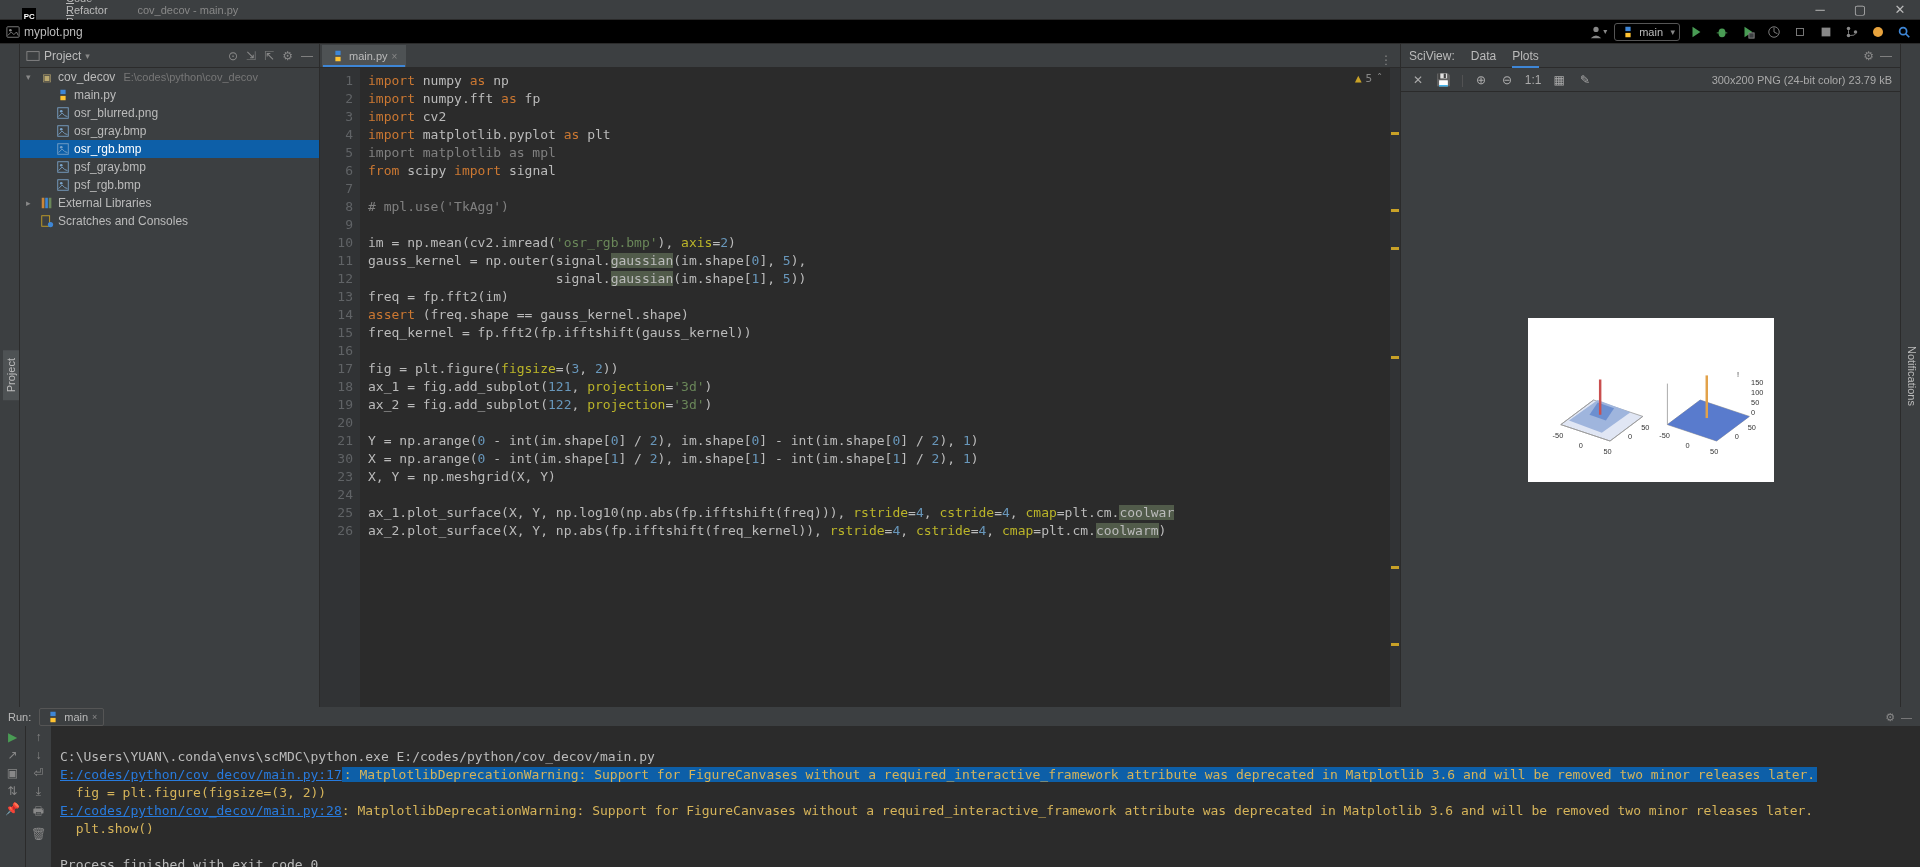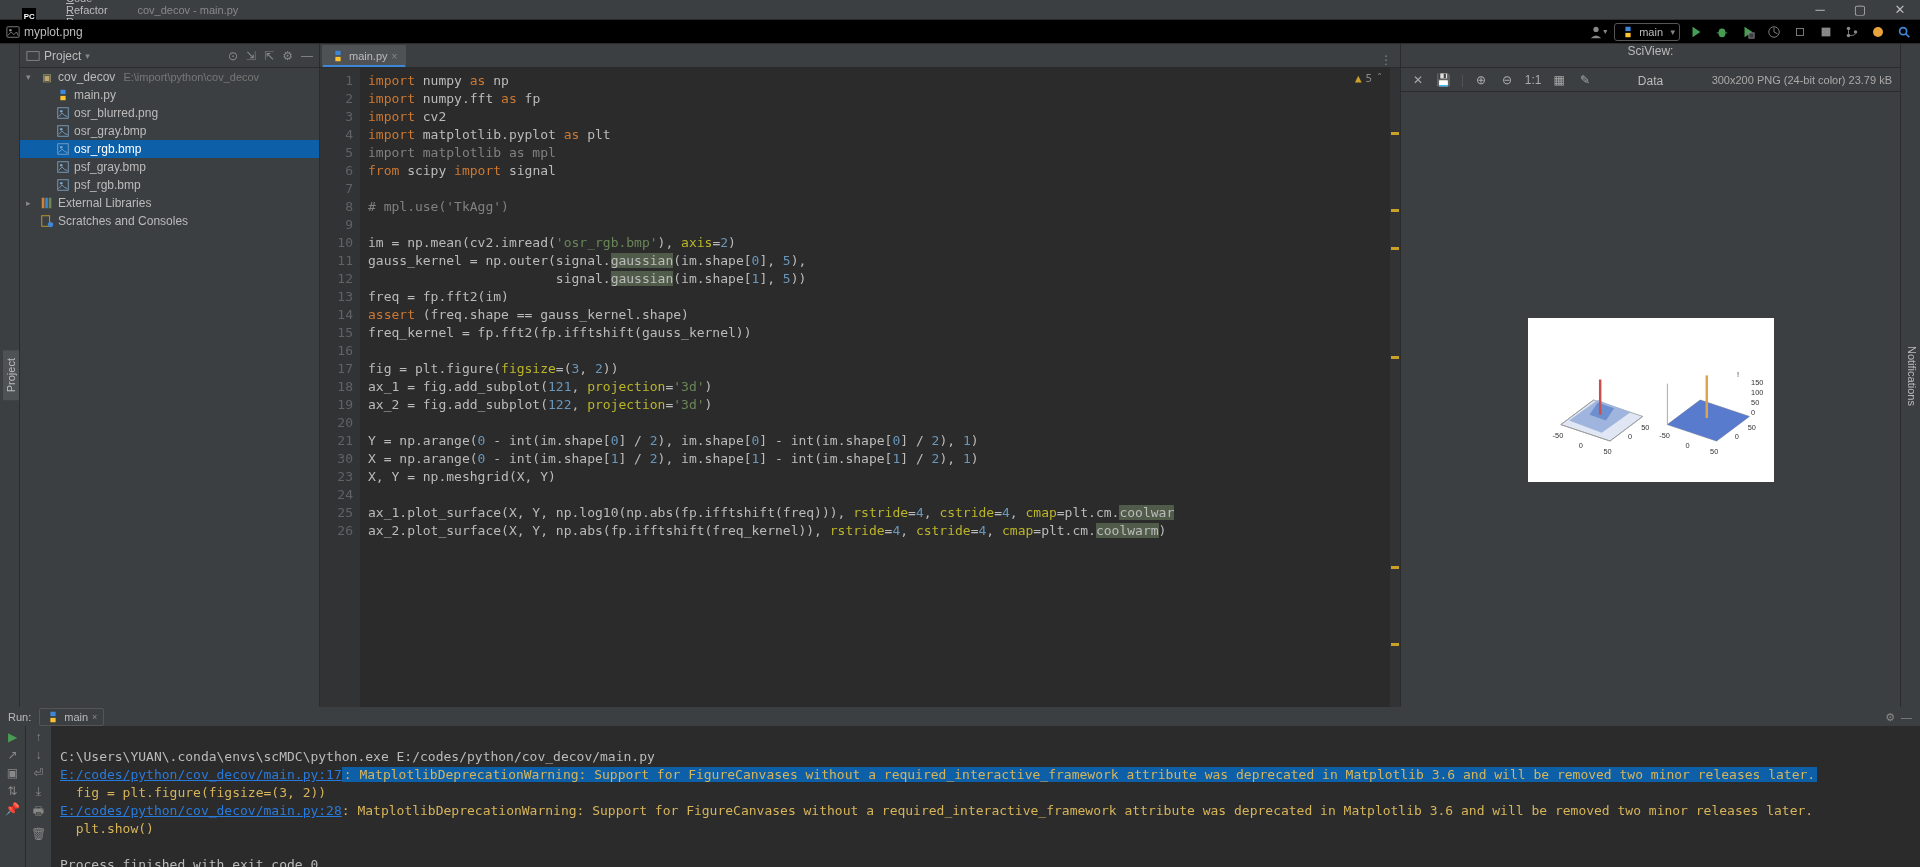--- a/index.html
+++ b/index.html
@@ -132,21 +132,21 @@
     .editor-marks { width: 10px; background: #313335; position:relative;}
     .editor-marks .mark { position: absolute; left:1px; width:8px; height:3px; }
     .mark.y { background:#c9a227; }
     
     .sciview-panel {
       width: 500px; background: #3c3f41; border-left: 1px solid #2b2b2b;
       display: flex; flex-direction: column;
     }
     .sciview-header {
       height: 24px; display: flex; align-items: center; padding: 0 8px;
-      gap: 16px; border-bottom: 1px solid #2b2b2b; font-size: 12px; flex-direction: column;
+      gap: 16px; border-bottom: 1px solid #2b2b2b; font-size: 12px;
     }
     .sciview-header .tab { cursor: pointer; position: relative; height: 24px; display: flex; align-items: center;}
     .sciview-header .tab.active::after { content:""; position:absolute; left:0; right:0; bottom:0; height:2px; background:#3e86d6;}
     .sciview-header .icons { margin-left: auto; display: flex; gap: 6px; color: #888;}
     .sciview-toolbar { height: 24px; display: flex; align-items: center; padding: 0 8px; gap: 8px; border-bottom: 1px solid #2b2b2b;}
     .sciview-toolbar .info { margin-left: auto; font-size: 11px; color: #aaa;}
     .sciview-toolbar .btn { width:18px; text-align:center; color:#aaa; cursor:pointer; font-size:12px;}
     .sciview-thumb {
       position: absolute; right: 4px; top: 66px; width: 52px; height: 36px;
       background: #fff; border: 1px solid #555;
@@ -300,21 +300,21 @@
         <span>⇱</span>
         <span>⚙</span>
         <span>—</span>
       </span>
     </div>
     <div class="tree">
       <div class="tree-row">
         <span class="tree-arrow">▾</span>
         <span class="file-icon dir-icon">▣</span>
         <span class="tree-label" style="font-weight:normal">cov_decov</span>
-        <span class="tree-path">E:\import\python\cov_decov</span>
+        <span class="tree-path">E:\codes\python\cov_decov</span>
       </div>
       <div id="tree-files">
           <div class="tree-row">
             <span class="tree-indent" style="width:26px"></span>
             <span class="file-icon">
               <svg class="svgico" viewBox="0 0 16 16">
                 <path d="M5 2h6v5H5z" fill="#3e86d6"></path>
                 <path d="M5 9h6v5H5z" fill="#ffc331"></path>
               </svg>
             </span>

